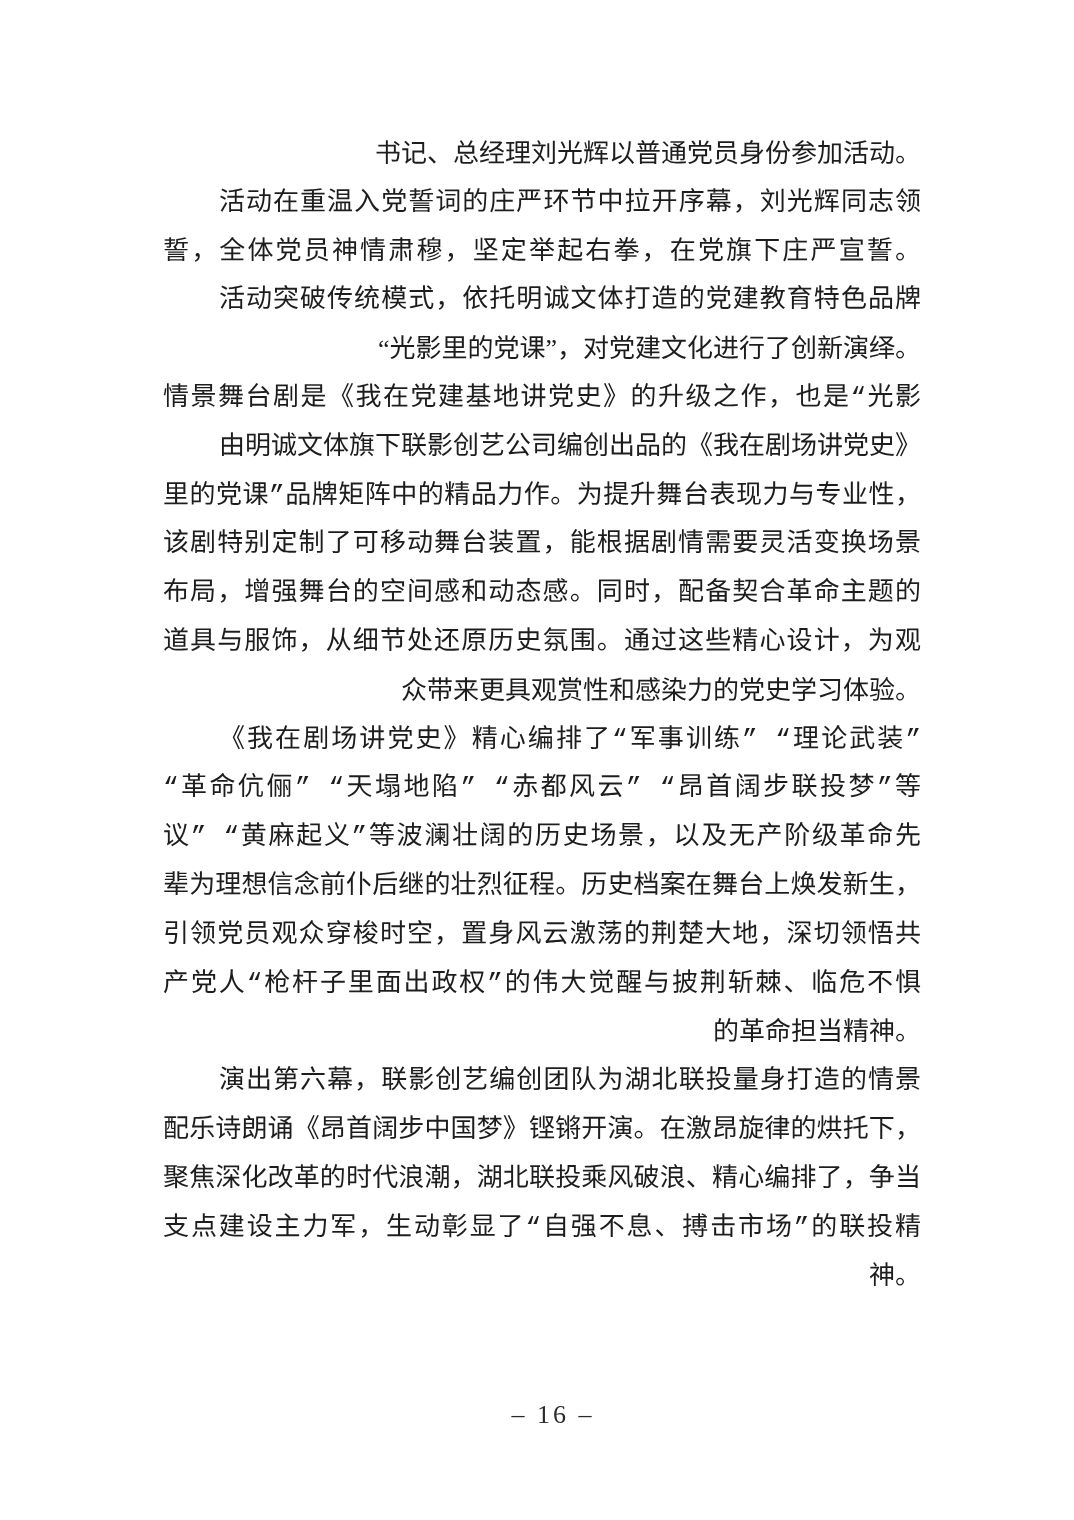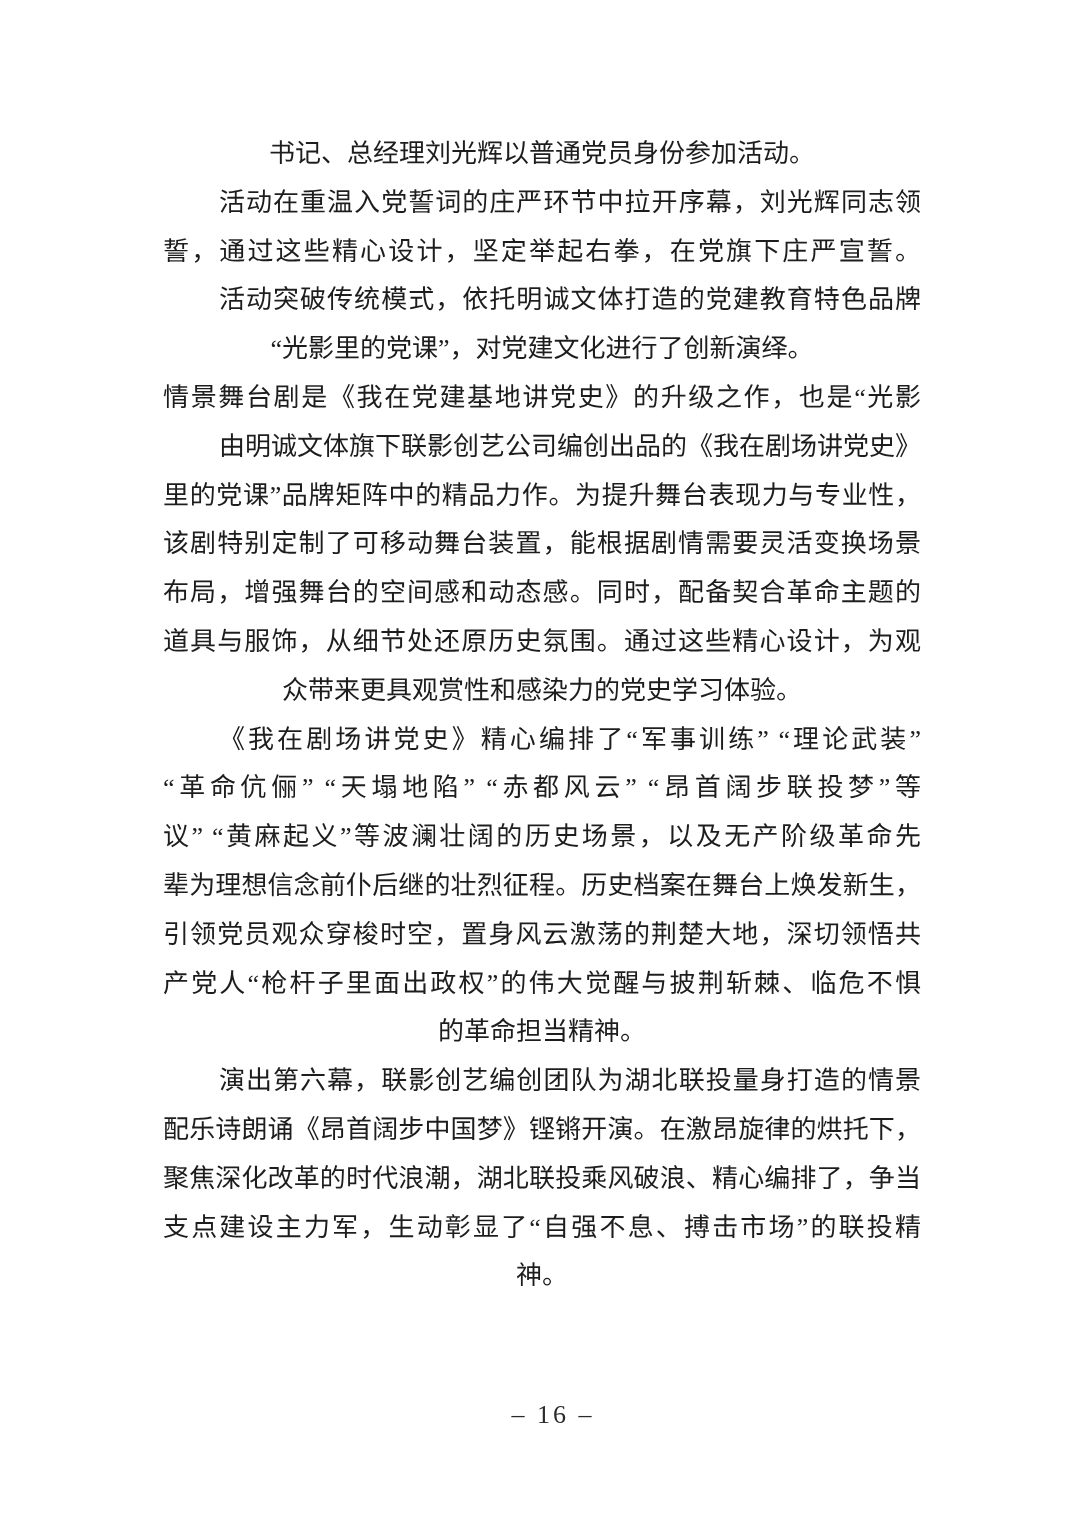--- a/index.html
+++ b/index.html
@@ -20,25 +20,26 @@
     left: 163px;
     top: 130px;
     width: 758px;
   }
   .line {
     font-size: 26px;
     line-height: 48.8px;
     height: 48.8px;
     color: #1d1d1d;
     letter-spacing: 0;
-    text-align: center;
+    text-align: right;
   }
   .line.just {
     text-align: justify;
     text-align-last: justify;
+    font-family: Liberation Mono, monospace;
     -moz-text-align-last: justify;
   }
   .line.indent {
     text-indent: 2.15em;
   }
   .page-footer {
     position: absolute;
     top: 1400px;
     left: 0;
     width: 100%;
@@ -51,21 +52,21 @@
     letter-spacing: 3px;
   }
 </style>
 </head>
 <body>
 
 <div class="page">
   <main class="body-text">
       <div class="line">书记、总经理刘光辉以普通党员身份参加活动。</div>
       <div class="line indent just">活动在重温入党誓词的庄严环节中拉开序幕，刘光辉同志领</div>
-      <div class="line just">誓，通过这些精心设计，坚定举起右拳，在党旗下庄严宣誓。</div>
+      <div class="line just">誓，全体党员神情肃穆，坚定举起右拳，在党旗下庄严宣誓。</div>
       <div class="line indent just">活动突破传统模式，依托明诚文体打造的党建教育特色品牌</div>
       <div class="line">“光影里的党课”，对党建文化进行了创新演绎。</div>
       <div class="line just">情景舞台剧是《我在党建基地讲党史》的升级之作，也是“光影</div>
       <div class="line indent just">由明诚文体旗下联影创艺公司编创出品的《我在剧场讲党史》</div>
       <div class="line just">里的党课”品牌矩阵中的精品力作。为提升舞台表现力与专业性，</div>
       <div class="line just">该剧特别定制了可移动舞台装置，能根据剧情需要灵活变换场景</div>
       <div class="line just">布局，增强舞台的空间感和动态感。同时，配备契合革命主题的</div>
       <div class="line just">道具与服饰，从细节处还原历史氛围。通过这些精心设计，为观</div>
       <div class="line">众带来更具观赏性和感染力的党史学习体验。</div>
       <div class="line indent just">《我在剧场讲党史》精心编排了“军事训练” “理论武装”</div>

